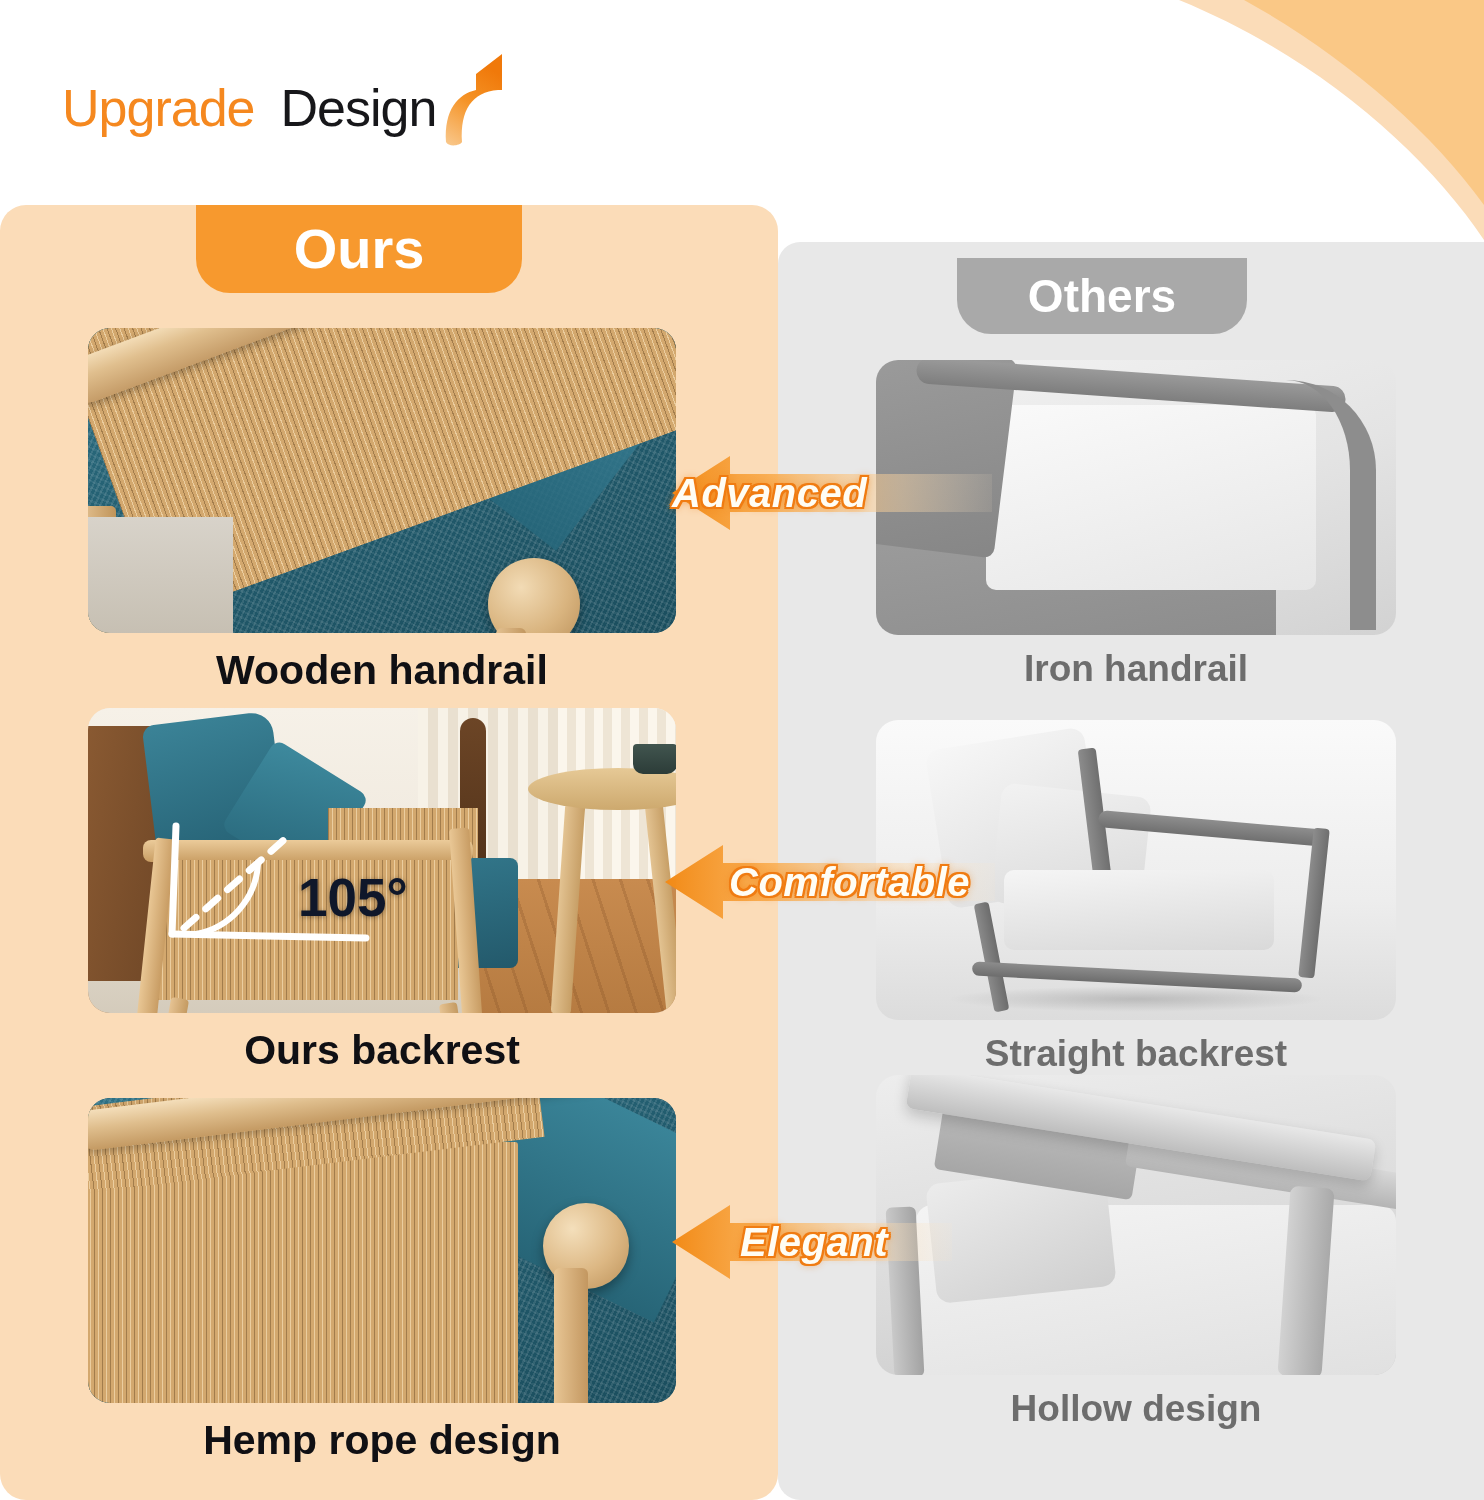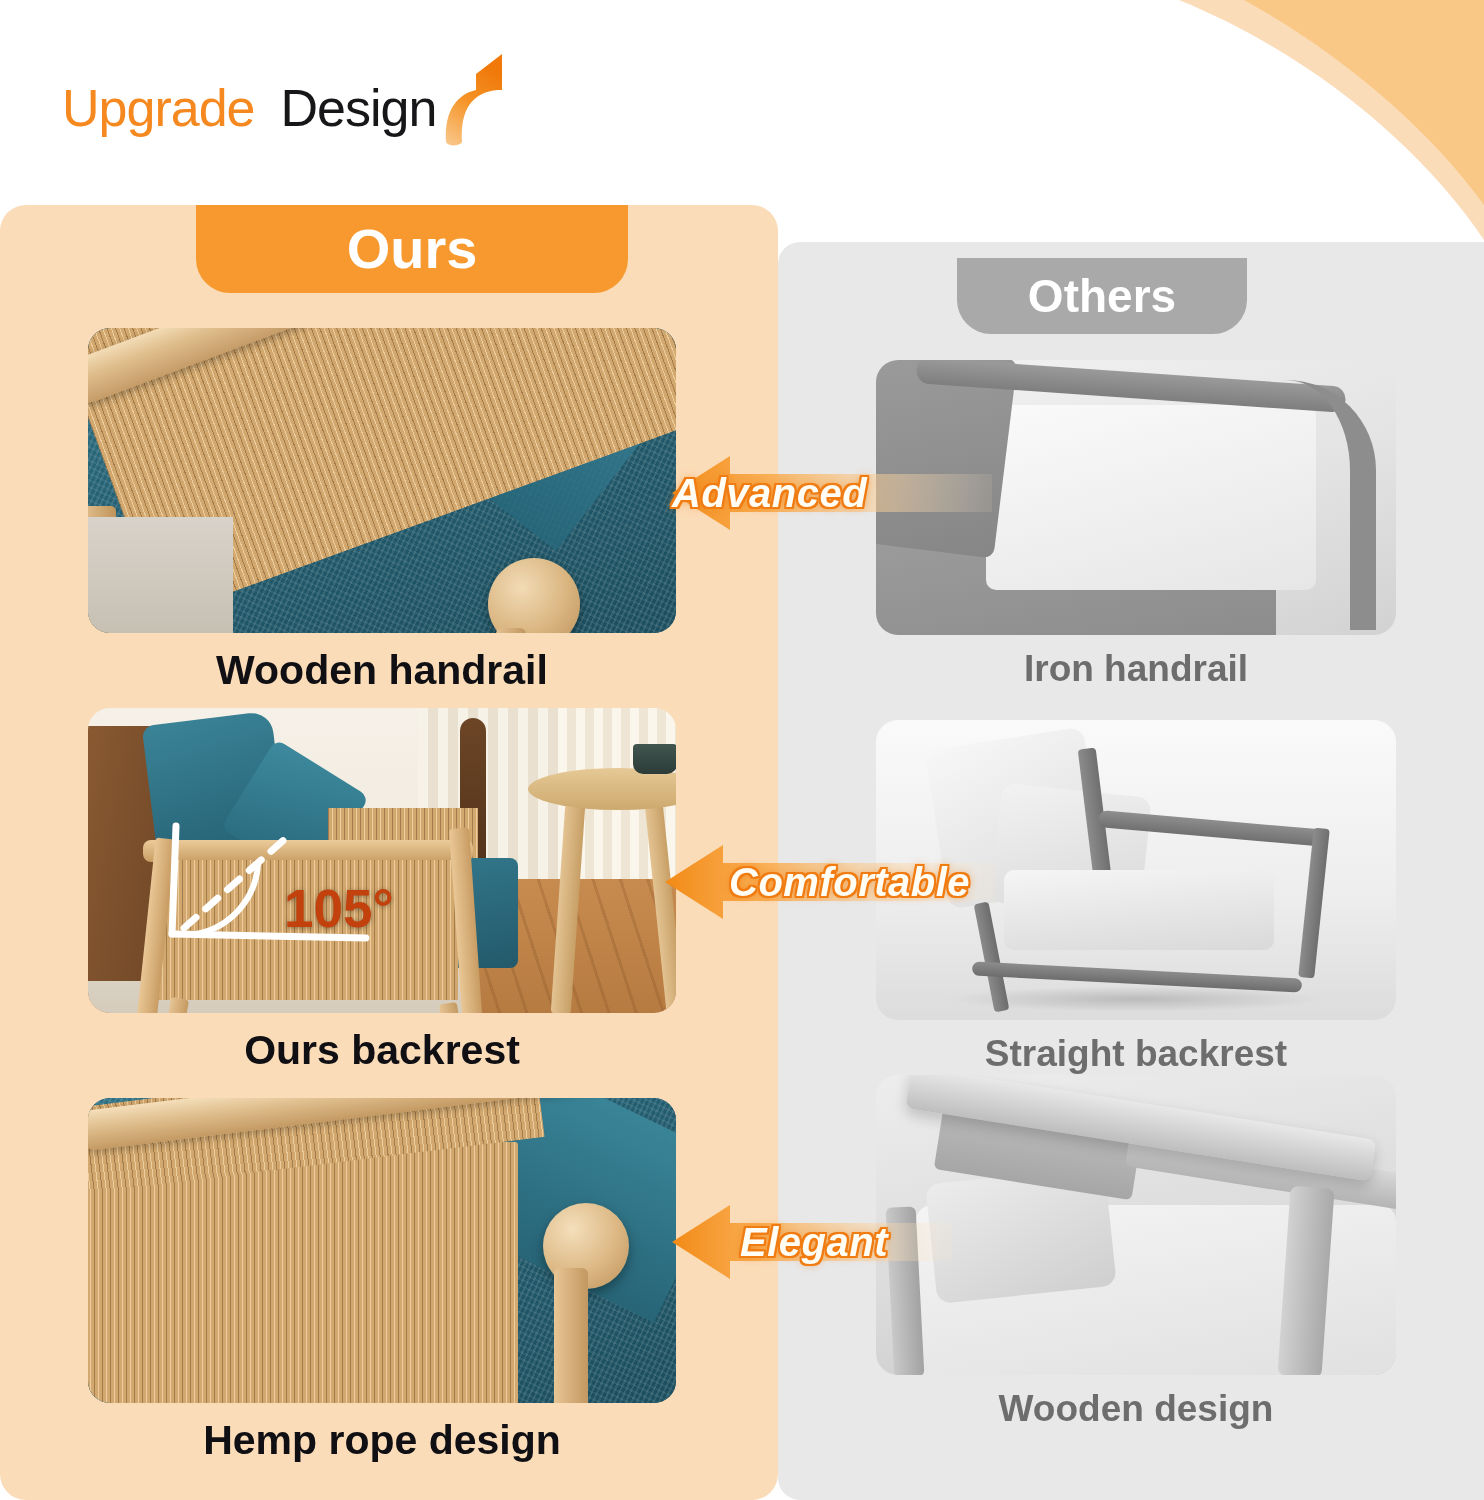--- a/index.html
+++ b/index.html
@@ -48,21 +48,21 @@
 
   
   .badge{
     position:absolute;
     display:flex; align-items:center; justify-content:center;
     color:#ffffff; font-weight:bold; line-height:1;
     border-radius:0 0 34px 34px;
     z-index:5;
   }
   .badge-ours{
-    left:196px; top:205px; width:432px; height:88px;
+    left:196px; top:205px; width:326px; height:88px;
     background:#F7992E; font-size:56px;
   }
   .badge-others{
     left:957px; top:258px; width:290px; height:76px;
     background:#A9A9A9; font-size:46px;
   }
 
   
   .row{ position:absolute; z-index:3; }
 
@@ -101,24 +101,25 @@
       -2px -2px 0 #F07C12, 2px -2px 0 #F07C12,
       -2px  2px 0 #F07C12, 2px  2px 0 #F07C12,
        0px -2px 0 #F07C12, 0px  2px 0 #F07C12,
       -2px  0px 0 #F07C12, 2px  0px 0 #F07C12,
        0 0 9px rgba(240,124,18,.85);
   }
 
   
   .angle-anno{ position:absolute; z-index:6; pointer-events:none; }
   .angle-value{
-    position:absolute; left:118px; top:62px;
-    color:#c2410c; font-size:53px; font-weight:bold;
+    position:absolute; left:118px; top:51px;
+    color:#0f172a; font-size:53px; font-weight:bold;
     text-shadow:0 1px 5px rgba(0,0,0,.35);
     letter-spacing:0px;
+    padding-left:14px;
   }
 
   
 
   
   .rope{
     background-image:
       repeating-linear-gradient(90deg,
         rgba(90,60,25,.40) 0px, rgba(90,60,25,.40) 1px,
         rgba(214,175,122,0) 1px, rgba(214,175,122,0) 4px,
@@ -610,21 +611,21 @@
     <div class="oimg3">
       <div class="cushion"></div>
       <div class="pillow"></div>
       <div class="gap"></div>
       <div class="armboard2"></div>
       <div class="armboard"></div>
       <div class="post"></div>
       <div class="postl"></div>
     </div>
   </div>
-  <div class="caption caption-others">Wooden design</div>
+  <div class="caption caption-others">Hollow design</div>
 </div>
 
 <div class="arrow-banner" style="left:672px; top:1205px; width:280px;">
   <svg width="280" height="74" viewBox="0 0 280 74">
     <defs>
       <linearGradient id="abg3" x1="0" y1="0" x2="1" y2="0">
         <stop offset="0" stop-color="#F28A16" stop-opacity="1"></stop>
         <stop offset="0.32" stop-color="#F9A743" stop-opacity="0.85"></stop>
         <stop offset="0.74" stop-color="#FBD6A5" stop-opacity="0.45"></stop>
         <stop offset="1" stop-color="#FCE7C9" stop-opacity="0.10"></stop>

